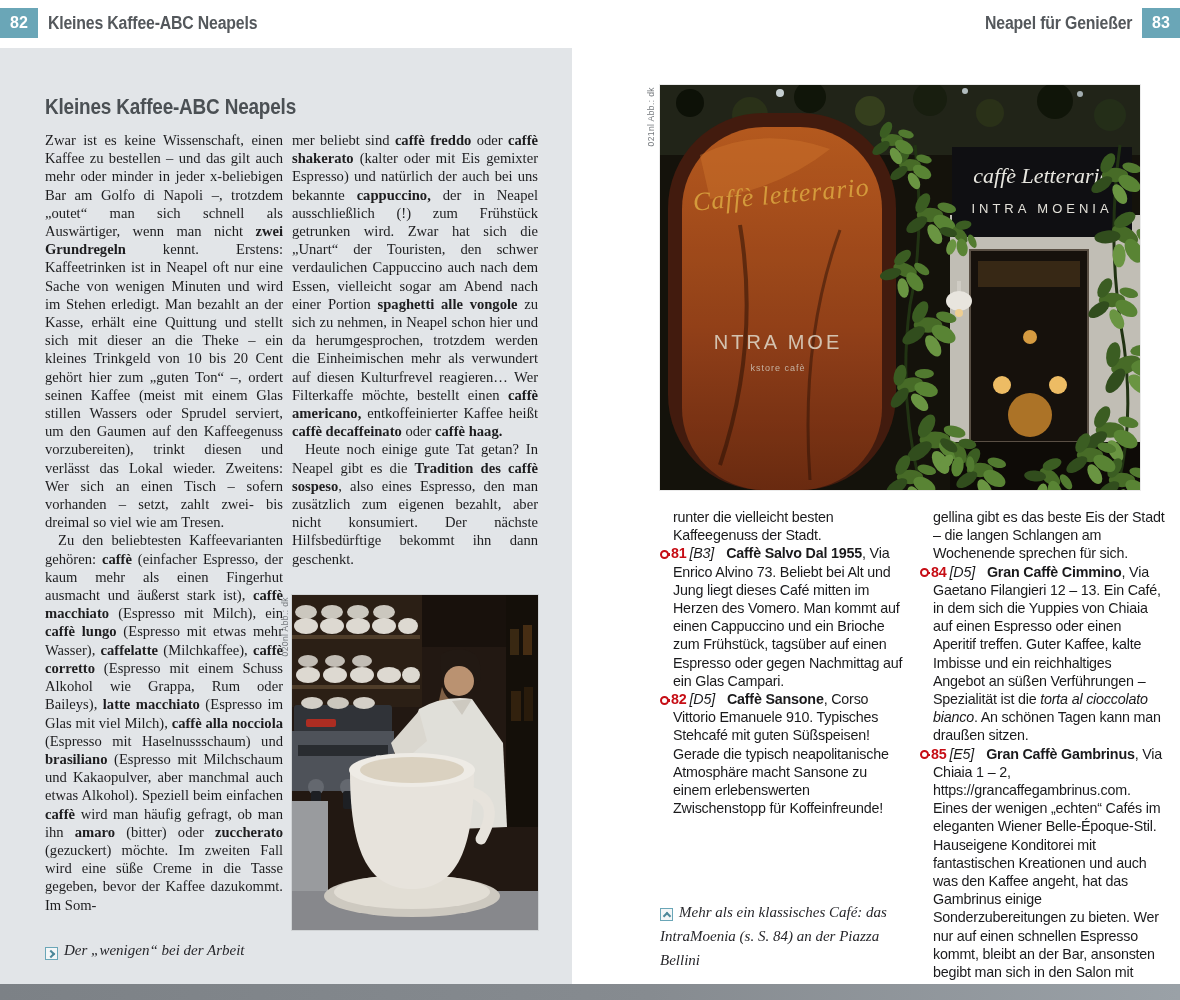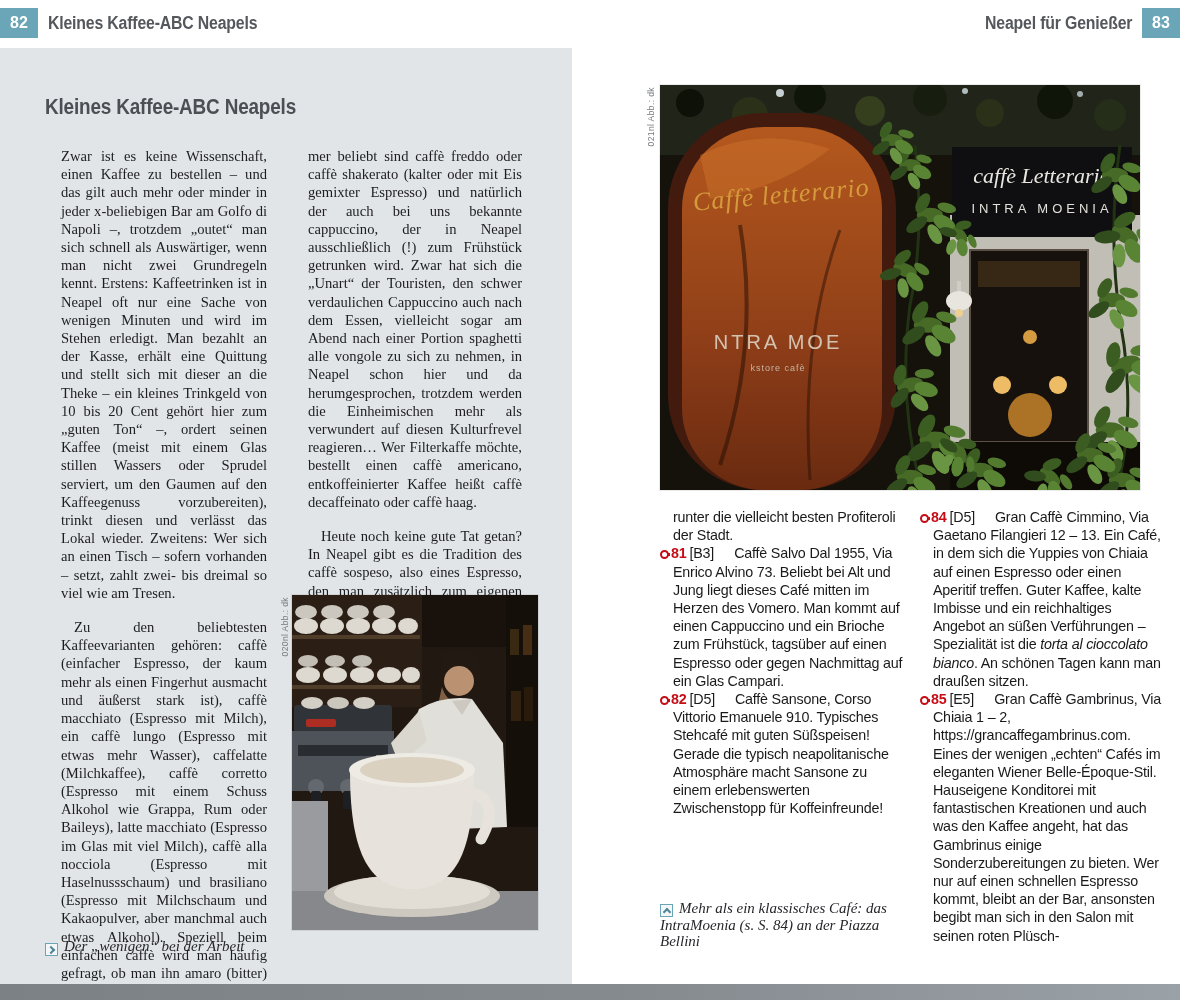--- a/index.html
+++ b/index.html
@@ -11,37 +11,37 @@
                align-items:center;justify-content:center;font-weight:bold;font-size:16px;}
   .header-title{font-weight:bold;font-size:18px;color:#54585c;transform:scaleX(.88);
                 transform-origin:left center;white-space:nowrap;letter-spacing:-.2px;}
   .header-title.right{transform-origin:right center;}
   
   .left-page-bg{left:0;top:48px;width:572px;height:936px;background:#e2e5e8;}
   .article-title{font-weight:bold;font-size:22px;color:#4b5054;transform:scaleX(.86);
                  transform-origin:left center;white-space:nowrap;letter-spacing:-.2px;}
   .serifcol{font-family:"Liberation Serif",serif;font-size:14.6px;line-height:18.2px;
             color:#1d1d1f;text-align:justify;}
-  .serifcol p{margin:16px;}
+  .serifcol p{margin:0;}
   .serifcol p.ind{text-indent:13px;}
-  .b{font-weight:normal;}
+  .b{font-weight:bold;}
   .i{font-style:italic;}
   
   .sanscol{font-size:14.3px;line-height:18.2px;color:#1a1a1c;letter-spacing:-.2px;}
   .sanscol p{margin:0;}
   .sanscol .cont{margin-left:13px;}
   .entry{padding-left:13px;text-indent:-13px;}
   .num{color:#c60d15;font-weight:bold;margin-right:3px;}
-  .grid{margin-right:20px;}
+  .grid{margin-right:12px;font-style:italic;}
   .cup{display:inline-block;width:9px;height:9px;border:2px solid #c60d15;border-radius:50%;
        box-sizing:border-box;position:relative;margin-right:2px;vertical-align:-0.5px;}
   .cup::after{content:"";position:absolute;right:-3px;top:1.5px;width:3px;height:2.5px;background:#c60d15;}
   
   .caption{font-family:"Liberation Serif",serif;font-style:italic;font-size:15px;
-           line-height:16px;color:#26262a;}
+           line-height:24px;color:#26262a;}
   .cap-ic{display:inline-flex;width:13px;height:13px;border:1.5px solid #6aa6b7;background:#f4f6f7;
           align-items:center;justify-content:center;box-sizing:border-box;margin-right:6px;
           vertical-align:-1.5px;}
   .chev{width:4px;height:4px;border:solid #4d8799;border-width:0 2px 2px 0;display:block;}
   .chev.rt{transform:rotate(-45deg);margin-left:-2px;}
   .chev.up{transform:rotate(-135deg);margin-top:2px;}
   
   .photo{box-shadow:0 0 0 1px rgba(0,0,0,.08);}
   .credit{writing-mode:vertical-rl;transform:rotate(180deg);font-size:8.5px;color:#75797d;
           letter-spacing:.4px;white-space:nowrap;}
@@ -61,21 +61,21 @@
 
 <div class="abs article-title" style="left:45px;top:94px;">Kleines Kaffee-ABC Neapels</div>
 
 <div class="abs serifcol" style="left:45px;top:131px;width:238px;">
   <p><span>Zwar ist es keine Wissenschaft, einen Kaffee zu bestellen – und das gilt auch mehr oder minder in jeder x-beliebigen Bar am Golfo di Napoli –, trotzdem „outet“ man sich schnell als Auswärtiger, wenn man nicht </span><span class="b">zwei Grundregeln</span><span> kennt. Erstens: Kaffeetrinken ist in Neapel oft nur eine Sache von wenigen Minuten und wird im Stehen erledigt. Man bezahlt an der Kasse, erhält eine Quittung und stellt sich mit dieser an die Theke – ein kleines Trinkgeld von 10 bis 20 Cent gehört hier zum „guten Ton“ –, ordert seinen Kaffee (meist mit einem Glas stillen Wassers oder Sprudel serviert, um den Gaumen auf den Kaffeegenuss vorzubereiten), trinkt diesen und verlässt das Lokal wieder. Zweitens: Wer sich an einen Tisch – sofern vorhanden – setzt, zahlt zwei- bis dreimal so viel wie am Tresen.</span></p>
   <p class="ind"><span>Zu den beliebtesten Kaffeevarianten gehören: </span><span class="b">caffè</span><span> (einfacher Espresso, der kaum mehr als einen Fingerhut ausmacht und äußerst stark ist), </span><span class="b">caffè macchiato</span><span> (Espresso mit Milch), ein </span><span class="b">caffè lungo</span><span> (Espresso mit etwas mehr Wasser), </span><span class="b">caffelatte</span><span> (Milchkaffee), </span><span class="b">caffè corretto</span><span> (Espresso mit einem Schuss Alkohol wie Grappa, Rum oder Baileys), </span><span class="b">latte macchiato</span><span> (Espresso im Glas mit viel Milch), </span><span class="b">caffè alla nocciola</span><span> (Espresso mit Haselnussschaum) und </span><span class="b">brasiliano</span><span> (Espresso mit Milchschaum und Kakaopulver, aber manchmal auch etwas Alkohol). Speziell beim einfachen </span><span class="b">caffè</span><span> wird man häufig gefragt, ob man ihn </span><span class="b">amaro</span><span> (bitter) oder </span><span class="b">zuccherato</span><span> (gezuckert) möchte. Im zweiten Fall wird eine süße Creme in die Tasse gegeben, bevor der Kaffee dazukommt. Im Som-</span></p>
 </div>
 
 <div class="abs serifcol" style="left:292px;top:131px;width:246px;">
   <p><span>mer beliebt sind </span><span class="b">caffè freddo</span><span> oder </span><span class="b">caffè shakerato</span><span> (kalter oder mit Eis gemixter Espresso) und natürlich der auch bei uns bekannte </span><span class="b">cappuccino,</span><span> der in Neapel ausschließlich (!) zum Frühstück getrunken wird. Zwar hat sich die „Unart“ der Touristen, den schwer verdaulichen Cappuccino auch nach dem Essen, vielleicht sogar am Abend nach einer Portion </span><span class="b">spaghetti alle vongole</span><span> zu sich zu nehmen, in Neapel schon hier und da herumgesprochen, trotzdem werden die Einheimischen mehr als verwundert auf diesen Kulturfrevel reagieren… Wer Filterkaffe möchte, bestellt einen </span><span class="b">caffè americano,</span><span> entkoffeinierter Kaffee heißt </span><span class="b">caffè decaffeinato</span><span> oder </span><span class="b">caffè haag.</span></p>
-  <p class="ind"><span>Heute noch keine gute Tat getan? In Neapel gibt es die </span><span class="b">Tradition des caffè sospeso</span><span>, also eines Espresso, den man zusätzlich zum eigenen bezahlt, aber nicht konsumiert. Der nächste Hilfsbedürftige bekommt ihn dann geschenkt.</span></p>
+  <p class="ind"><span>Heute noch einige gute Tat getan? In Neapel gibt es die </span><span class="b">Tradition des caffè sospeso</span><span>, also eines Espresso, den man zusätzlich zum eigenen bezahlt, aber nicht konsumiert. Der nächste Hilfsbedürftige bekommt ihn dann geschenkt.</span></p>
 </div>
 
 <div class="abs credit" style="left:280px;top:597px;">020nl Abb.: dk</div>
 <svg class="abs photo" style="left:292px;top:595px;" width="246" height="335" viewBox="0 0 246 335">
   <rect width="246" height="335" fill="#241a13"></rect>
   <rect width="246" height="52" fill="#1a120d"></rect>
   <rect x="214" width="32" height="232" fill="#16100a"></rect>
   <rect x="218" y="34" width="9" height="26" fill="#3d2b14"></rect>
     <rect x="231" y="30" width="9" height="30" fill="#4a3015"></rect>
   <rect x="219" y="96" width="10" height="30" fill="#35230f"></rect>
@@ -228,26 +228,27 @@
       <use href="#lf" transform="translate(390 392) scale(1.1) rotate(40)"></use>
     <use href="#lf" transform="translate(430 370) scale(1.2)"></use>
       <use href="#lf" transform="translate(300 368) rotate(70)"></use>
     <use href="#lf" transform="translate(232 55)"></use>
       <use href="#lf" transform="translate(300 150) scale(.9) rotate(50)"></use>
   </g>
   <rect width="480" height="405" fill="#000" opacity=".04"></rect>
 </svg>
 
 <div class="abs sanscol" style="left:660px;top:508px;width:245px;">
-  <p class="cont">runter die vielleicht besten Profiteroli der Stadt.</p>
+  <p class="cont">runter die vielleicht besten Kaffeegenuss der Stadt.</p>
   <p class="entry"><span class="cup"></span><span class="num">81</span><span class="grid">[B3]</span><span><span class="b">Caffè Salvo Dal 1955</span><span>, Via Enrico Alvino 73. Beliebt bei Alt und Jung liegt dieses Café mitten im Herzen des Vomero. Man kommt auf einen Cappuccino und ein Brioche zum Frühstück, tagsüber auf einen Espresso oder gegen Nachmittag auf ein Glas Campari.</span></span></p>
   <p class="entry"><span class="cup"></span><span class="num">82</span><span class="grid">[D5]</span><span><span class="b">Caffè Sansone</span><span>, Corso Vittorio Emanuele 910. Typisches Stehcafé mit guten Süßspeisen! Gerade die typisch neapolitanische Atmosphäre macht Sansone zu einem erlebenswerten Zwischenstopp für Koffeinfreunde!</span></span></p>
 </div>
 
 <div class="abs sanscol" style="left:920px;top:508px;width:245px;">
+  <p class="cont">gellina gibt es das beste Eis der Stadt – die langen Schlangen am Wochenende sprechen für sich.</p>
   <p class="entry"><span class="cup"></span><span class="num">84</span><span class="grid">[D5]</span><span><span class="b">Gran Caffè Cimmino</span><span>, Via Gaetano Filangieri 12 – 13. Ein Café, in dem sich die Yuppies von Chiaia auf einen Espresso oder einen Aperitif treffen. Guter Kaffee, kalte Imbisse und ein reichhaltiges Angebot an süßen Verführungen – Spezialität ist die </span><span class="i">torta al cioccolato bianco</span><span>. An schönen Tagen kann man draußen sitzen.</span></span></p>
   <p class="entry"><span class="cup"></span><span class="num">85</span><span class="grid">[E5]</span><span><span class="b">Gran Caffè Gambrinus</span><span>, Via Chiaia 1 – 2, https://grancaffegambrinus.com. Eines der wenigen „echten“ Cafés im eleganten Wiener Belle-Époque-Stil. Hauseigene Konditorei mit fantastischen Kreationen und auch was den Kaffee angeht, hat das Gambrinus einige Sonderzubereitungen zu bieten. Wer nur auf einen schnellen Espresso kommt, bleibt an der Bar, ansonsten begibt man sich in den Salon mit seinen roten Plüsch-</span></span></p>
 </div>
 
 <div class="abs caption" style="left:660px;top:900px;width:252px;">
   <span class="cap-ic">
       <span class="chev up"></span>
     </span><span>Mehr als ein klassisches Café: das IntraMoenia (s. S. 84) an der Piazza Bellini</span>
 </div>
 

